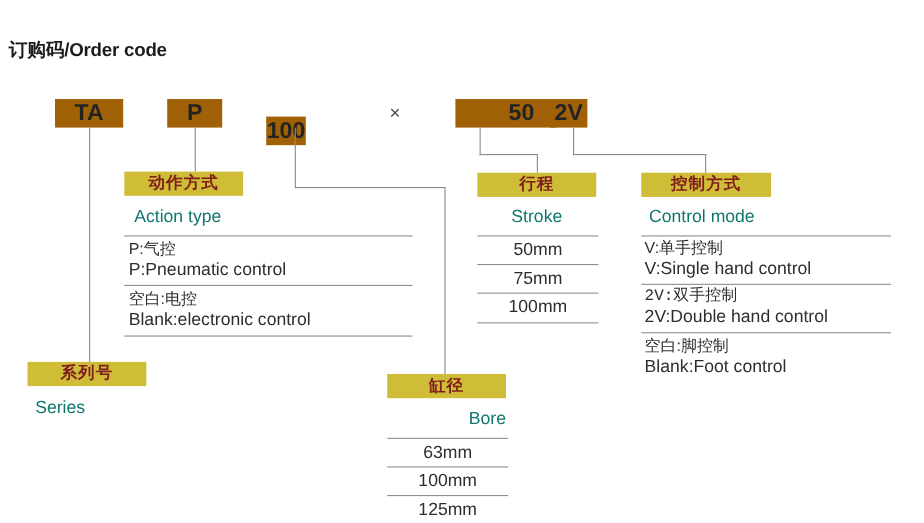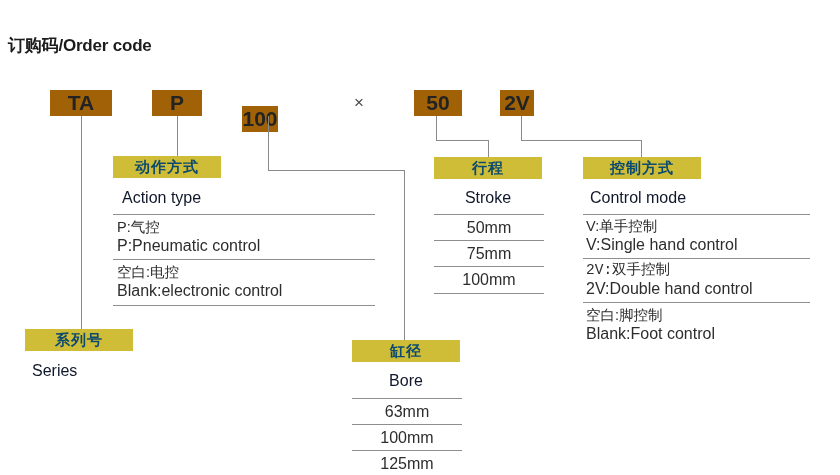--- a/index.html
+++ b/index.html
@@ -39,34 +39,34 @@
     color:#4a4a4a;
     line-height:26px;
     height:26px;
     text-align:center;
     width:22px;
   }
 
   
   .gold-box{
     background:#cfbd38;
-    color:#0c4a6e;
+    color:#7f1d1d;
     font-size:15px;
     font-weight:bold;
     line-height:22px;
     height:22px;
     text-align:center;
     white-space:nowrap;
     letter-spacing:1px;
   }
 
   
   .eng-cap{
     font-size:16px;
-    color:#0f172a;
+    color:#0f766e;
     line-height:20px;
     white-space:nowrap;
   }
 
   
   .opt{
     font-size:14.5px;
     color:#2d2d2d;
     line-height:16px;
     white-space:nowrap;
@@ -91,21 +91,21 @@
   <div class="abs page-title">订购码/Order code</div>
 
   <div class="abs code-chip" style="left:50px;top:62px;width:62px;">TA</div>
 
   <div class="abs code-chip" style="left:152px;top:62px;width:50px;">P</div>
 
   <div class="abs code-chip" style="left:242px;top:78px;width:36px;">100</div>
 
   <div class="abs mult" style="left:348px;top:62px;">×</div>
 
-  <div class="abs code-chip" style="left:414px;top:62px;width:48px;">50</div>
+  <div class="abs code-chip" style="left:414px;top:62px;width:64px;padding-left:28px;">50</div>
 
   <div class="abs code-chip" style="left:500px;top:62px;width:34px;">2V</div>
 
   <div class="abs vline" style="left:81px;top:88px;height:214px;"></div>
 
   <div class="abs vline" style="left:177px;top:88px;height:40px;"></div>
 
   <div class="abs vline" style="left:268px;top:88px;height:55px;"></div>
   <div class="abs hline" style="left:268px;top:142px;width:137px;"></div>
   <div class="abs vline" style="left:404px;top:142px;height:170px;"></div>
@@ -133,21 +133,21 @@
   <div class="abs opt big" style="left:117px;top:253px;">Blank:electronic control</div>
 
   <div class="abs rule" style="left:113px;top:277px;width:262px;"></div>
 
   <div class="abs gold-box" style="left:25px;top:301px;width:108px;">系列号</div>
 
   <div class="abs eng-cap" style="left:32px;top:333px;">Series</div>
 
   <div class="abs gold-box" style="left:352px;top:312px;width:108px;">缸径</div>
 
-  <div class="abs eng-cap" style="left:352px;top:343px;width:108px;text-align:center;">Bore</div>
+  <div class="abs eng-cap" style="left:352px;top:343px;width:108px;text-align:right;">Bore</div>
 
   <div class="abs rule" style="left:352px;top:370px;width:110px;"></div>
   <div class="abs opt big" style="left:352px;top:374px;width:110px;text-align:center;">63mm</div>
 
   <div class="abs rule" style="left:352px;top:396px;width:110px;"></div>
   <div class="abs opt big" style="left:352px;top:400px;width:110px;text-align:center;">100mm</div>
 
   <div class="abs rule" style="left:352px;top:422px;width:110px;"></div>
   <div class="abs opt big" style="left:352px;top:426px;width:110px;text-align:center;">125mm</div>
 

